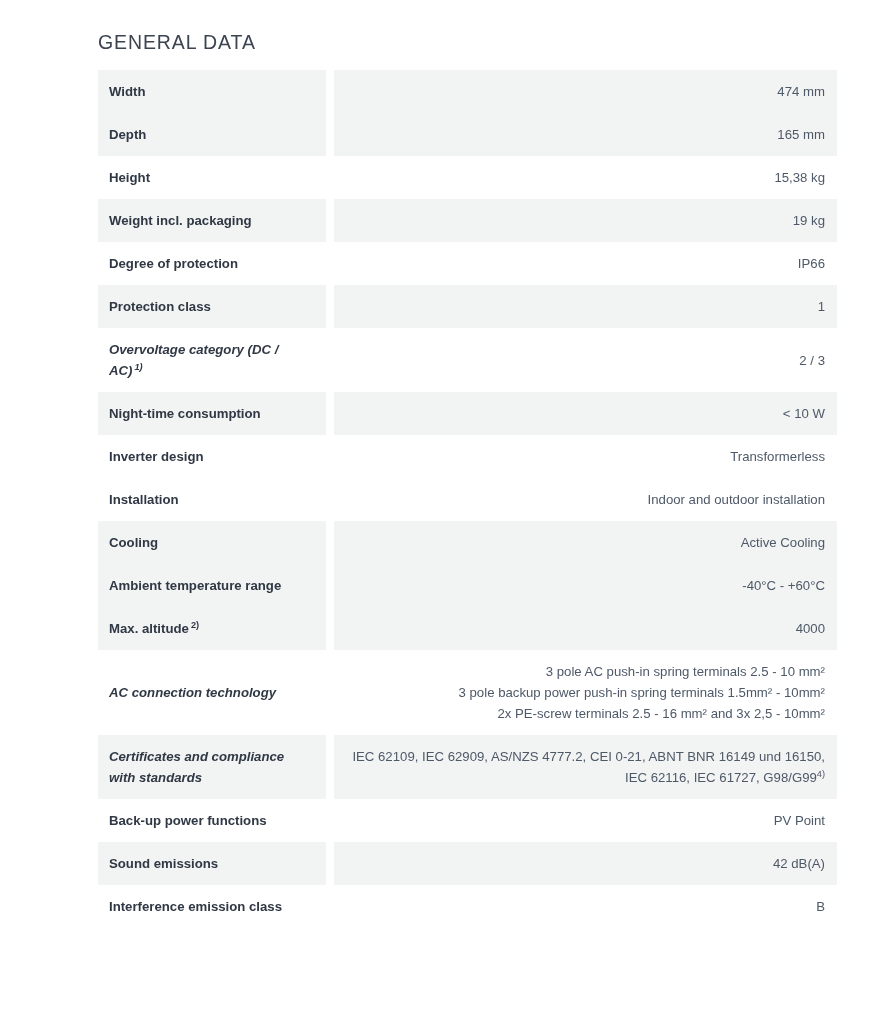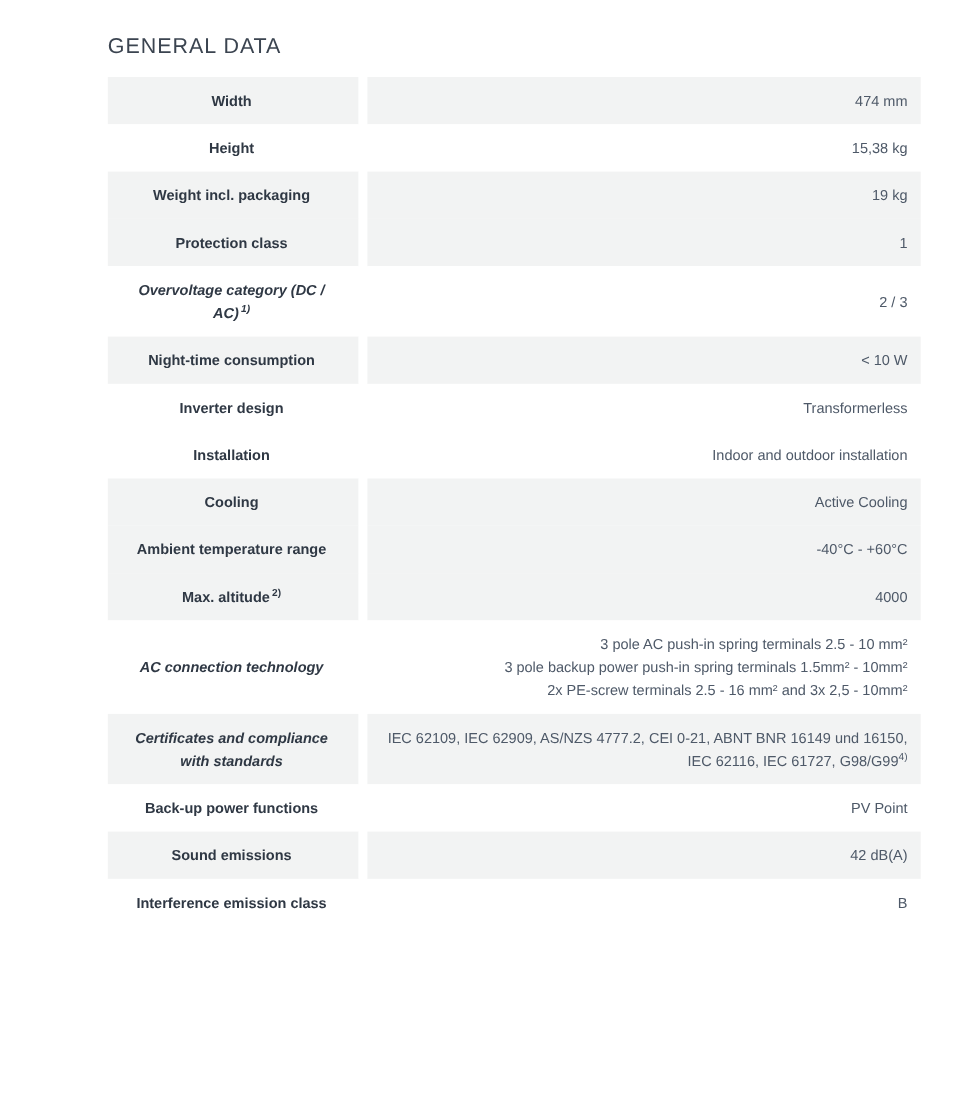--- a/index.html
+++ b/index.html
@@ -44,21 +44,21 @@
 
   .spec-row > .cell-label {
     width: 228px;
     box-sizing: border-box;
     padding: 11px 14px 11px 11px;
     font-size: 13.2px;
     font-weight: 700;
     color: #2f3844;
     line-height: 21px;
     vertical-align: middle;
-    text-align: center;
+    text-align: left;
   }
 
   .spec-row > .gap-cell {
     width: 8px;
     padding: 0;
     background: #ffffff !important;
   }
 
   .spec-row > .cell-value {
     box-sizing: border-box;
@@ -110,29 +110,39 @@
 
   <div class="section-title">GENERAL DATA</div>
 
   <table class="spec-table">
     <tbody>
         <tr class="spec-row striped">
           <td class="cell-label">Width</td>
           <td class="gap-cell"></td>
           <td class="cell-value">474 mm</td>
         </tr>
+        <tr class="spec-row striped">
+          <td class="cell-label">Depth</td>
+          <td class="gap-cell"></td>
+          <td class="cell-value">165 mm</td>
+        </tr>
         <tr class="spec-row plain">
           <td class="cell-label">Height</td>
           <td class="gap-cell"></td>
           <td class="cell-value">15,38 kg</td>
         </tr>
         <tr class="spec-row striped">
           <td class="cell-label">Weight incl. packaging</td>
           <td class="gap-cell"></td>
           <td class="cell-value">19 kg</td>
+        </tr>
+        <tr class="spec-row plain">
+          <td class="cell-label">Degree of protection</td>
+          <td class="gap-cell"></td>
+          <td class="cell-value">IP66</td>
         </tr>
         <tr class="spec-row striped">
           <td class="cell-label">Protection class</td>
           <td class="gap-cell"></td>
           <td class="cell-value">1</td>
         </tr>
         <tr class="spec-row plain tall">
           <td class="cell-label">Overvoltage category (DC / AC)<sup class="note">1)</sup></td>
           <td class="gap-cell"></td>
           <td class="cell-value">2 / 3</td>

